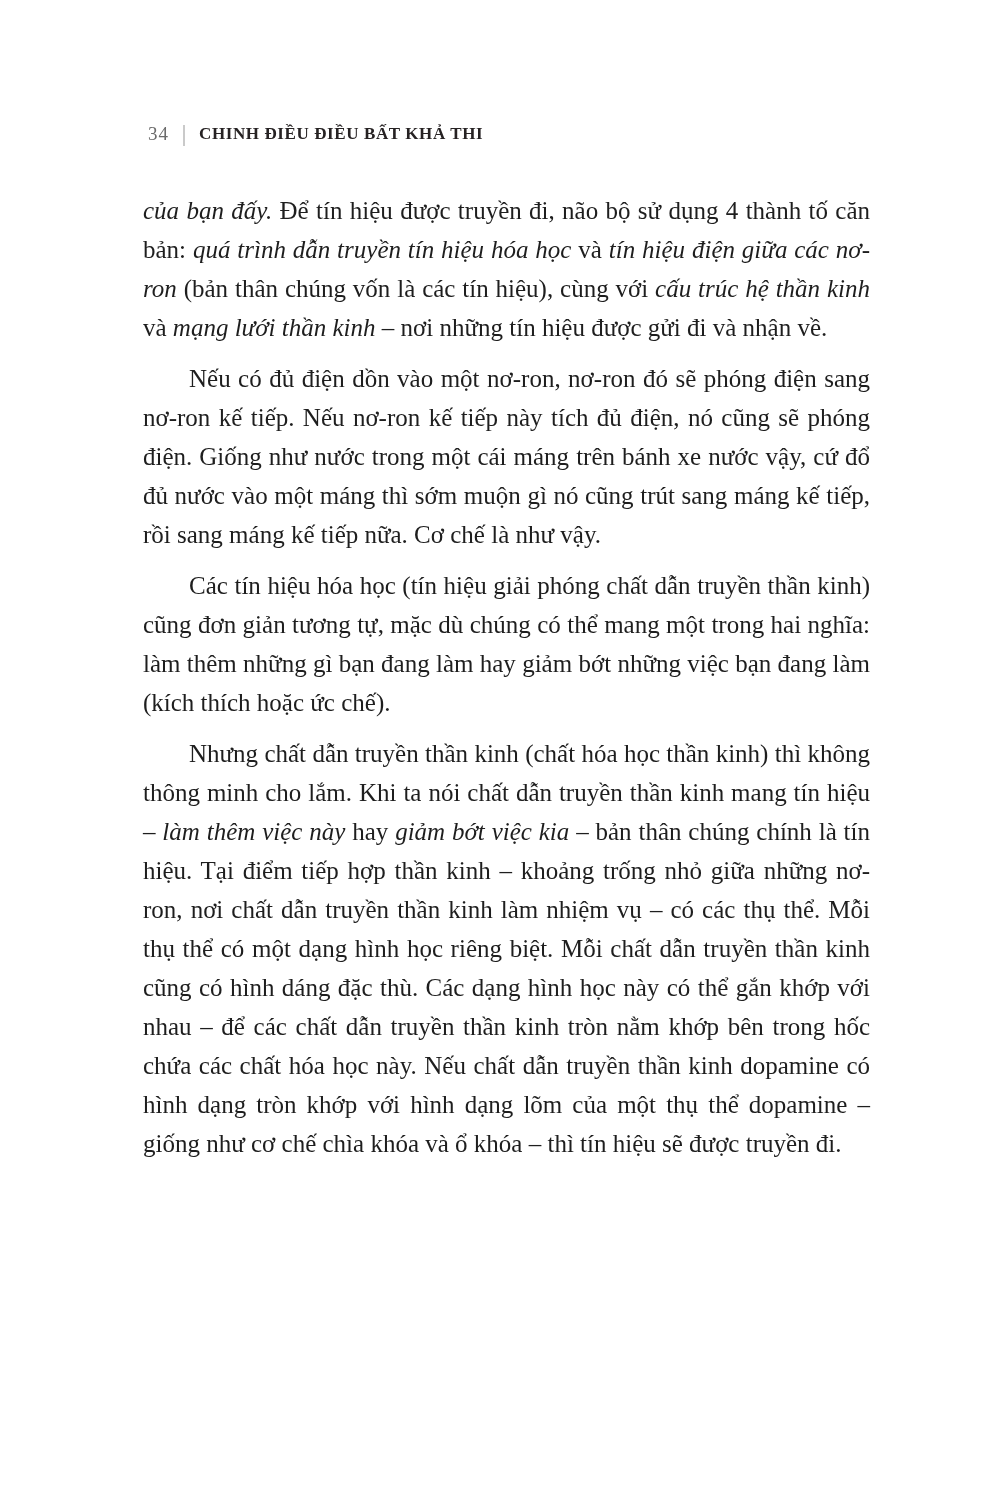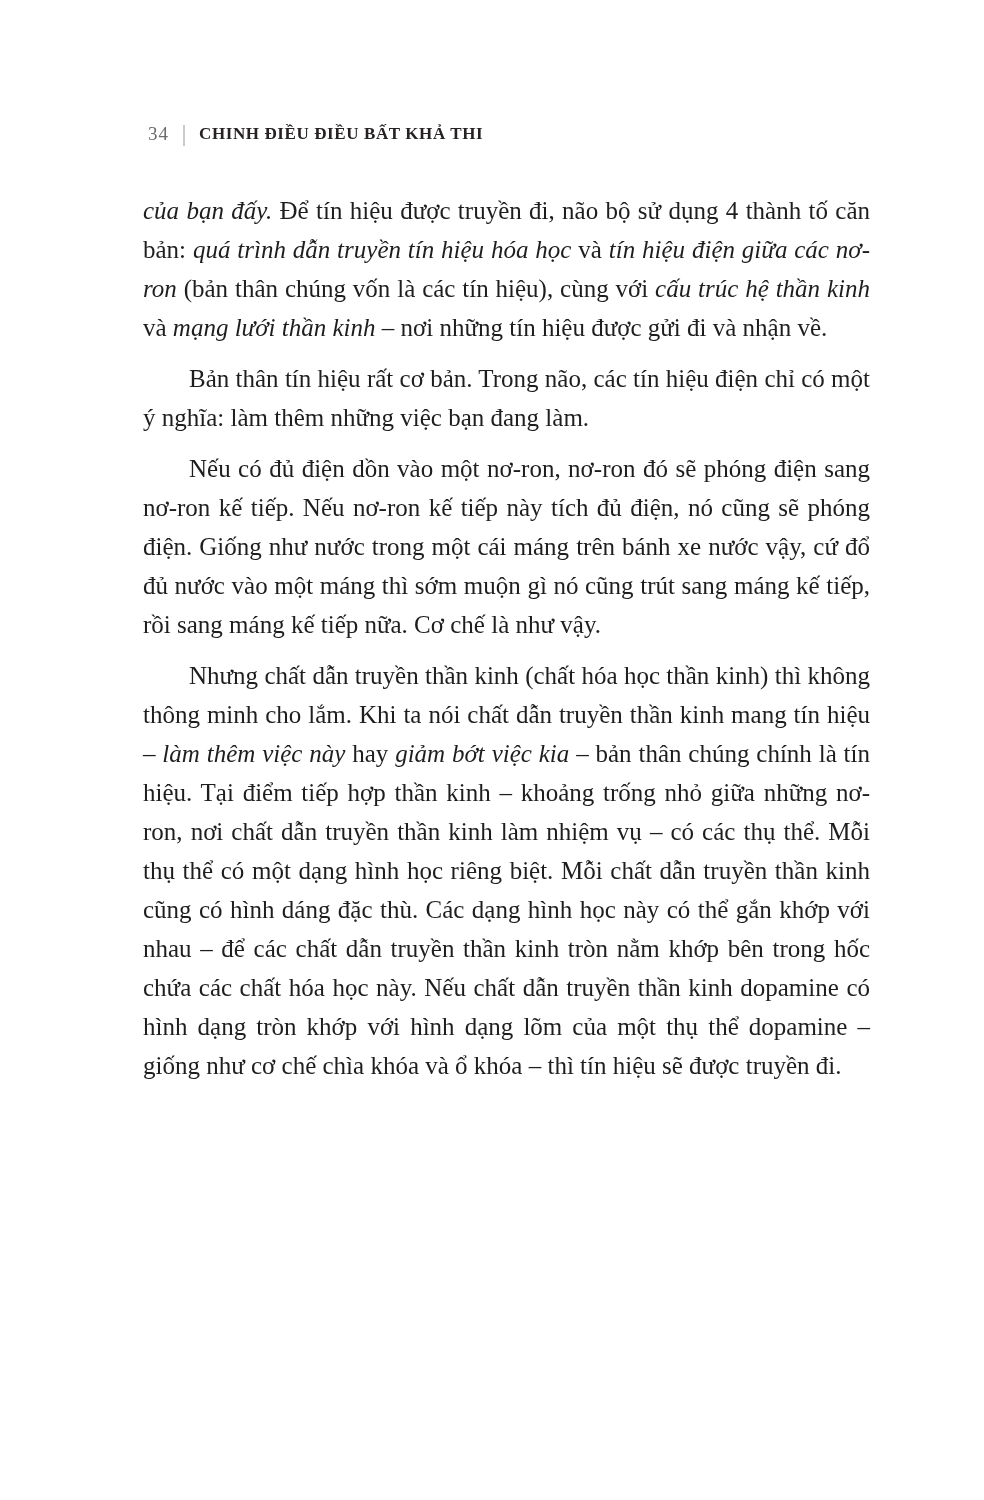--- a/index.html
+++ b/index.html
@@ -71,18 +71,18 @@
 <div class="page">
 
   <div class="running-header">
     <span class="page-number">34</span>
     <span class="header-sep">|</span>
     <span class="header-title">CHINH ĐIỀU ĐIỀU BẤT KHẢ THI</span>
   </div>
 
   <div class="body-text">
       <p><span class="italic">của bạn đấy.</span><span> Để tín hiệu được truyền đi, não bộ sử dụng 4 thành tố căn bản: </span><span class="italic">quá trình dẫn truyền tín hiệu hóa học</span><span> và </span><span class="italic">tín hiệu điện giữa các nơ-ron</span><span> (bản thân chúng vốn là các tín hiệu), cùng với </span><span class="italic">cấu trúc hệ thần kinh</span><span> và </span><span class="italic">mạng lưới thần kinh</span><span> – nơi những tín hiệu được gửi đi và nhận về.</span></p>
-      <p class="indent"><span>Bản thân tín hiệu rất cơ bản. Trong não, các tín hiệu điện chỉ có một ý nghĩa: làm thêm những việc bạn đang làm.</span></p>
       <p class="indent"><span>Nếu có đủ điện dồn vào một nơ-ron, nơ-ron đó sẽ phóng điện sang nơ-ron kế tiếp. Nếu nơ-ron kế tiếp này tích đủ điện, nó cũng sẽ phóng điện. Giống như nước trong một cái máng trên bánh xe nước vậy, cứ đổ đủ nước vào một máng thì sớm muộn gì nó cũng trút sang máng kế tiếp, rồi sang máng kế tiếp nữa. Cơ chế là như vậy.</span></p>
+      <p class="indent"><span>Các tín hiệu hóa học (tín hiệu giải phóng chất dẫn truyền thần kinh) cũng đơn giản tương tự, mặc dù chúng có thể mang một trong hai nghĩa: làm thêm những gì bạn đang làm hay giảm bớt những việc bạn đang làm (kích thích hoặc ức chế).</span></p>
       <p class="indent"><span>Nhưng chất dẫn truyền thần kinh (chất hóa học thần kinh) thì không thông minh cho lắm. Khi ta nói chất dẫn truyền thần kinh mang tín hiệu – </span><span class="italic">làm thêm việc này</span><span> hay </span><span class="italic">giảm bớt việc kia</span><span> – bản thân chúng chính là tín hiệu. Tại điểm tiếp hợp thần kinh – khoảng trống nhỏ giữa những nơ-ron, nơi chất dẫn truyền thần kinh làm nhiệm vụ – có các thụ thể. Mỗi thụ thể có một dạng hình học riêng biệt. Mỗi chất dẫn truyền thần kinh cũng có hình dáng đặc thù. Các dạng hình học này có thể gắn khớp với nhau – để các chất dẫn truyền thần kinh tròn nằm khớp bên trong hốc chứa các chất hóa học này. Nếu chất dẫn truyền thần kinh dopamine có hình dạng tròn khớp với hình dạng lõm của một thụ thể dopamine – giống như cơ chế chìa khóa và ổ khóa – thì tín hiệu sẽ được truyền đi.</span></p>
     </div>
 
 </div>
 
 </body></html>

